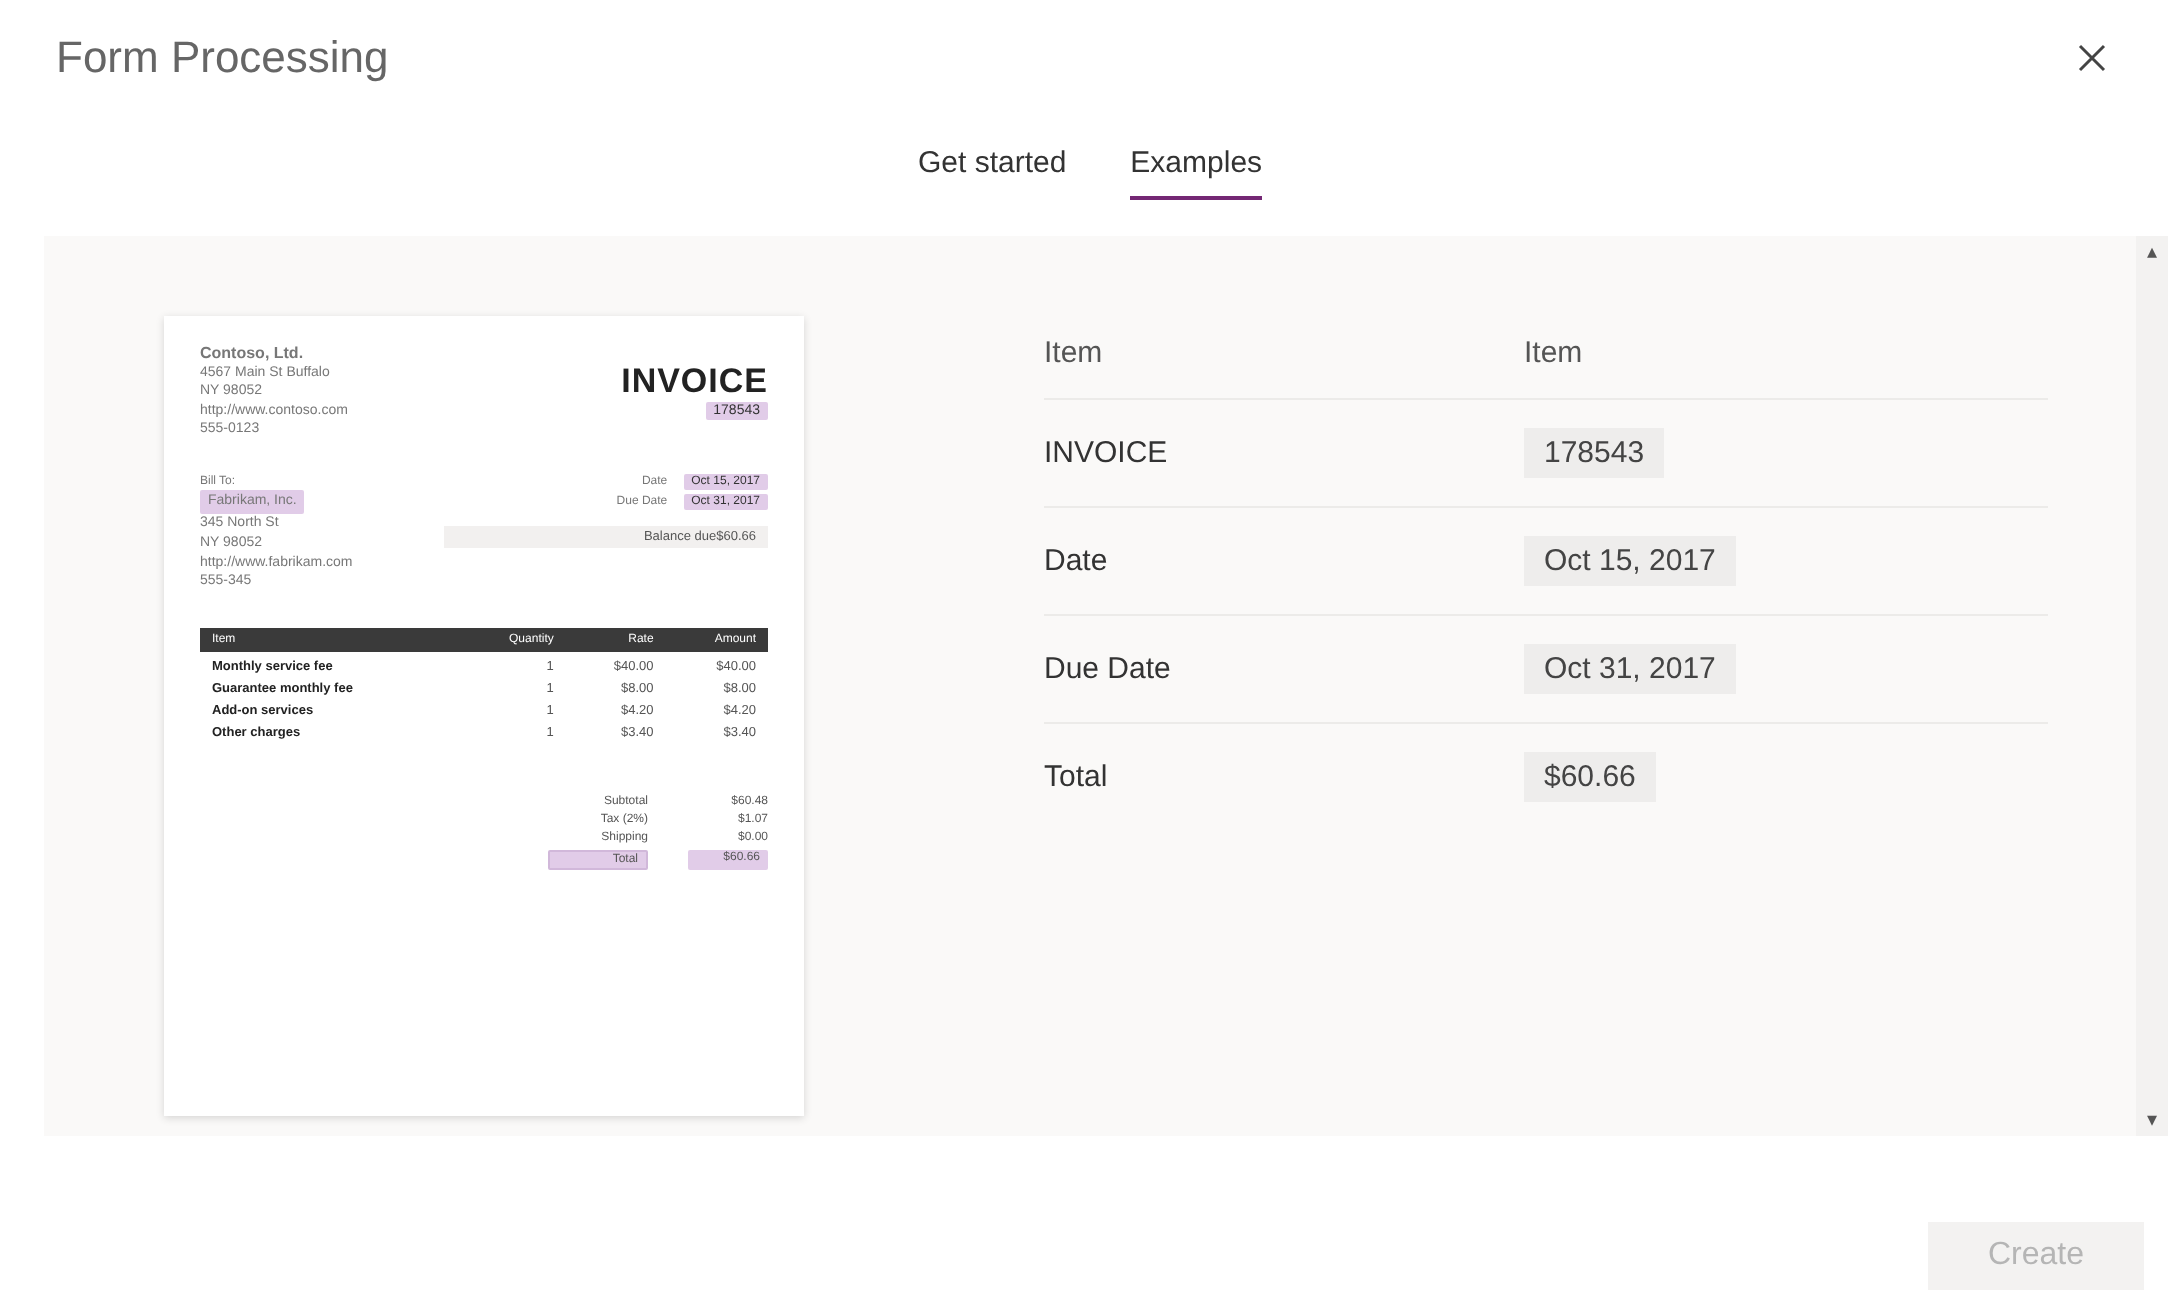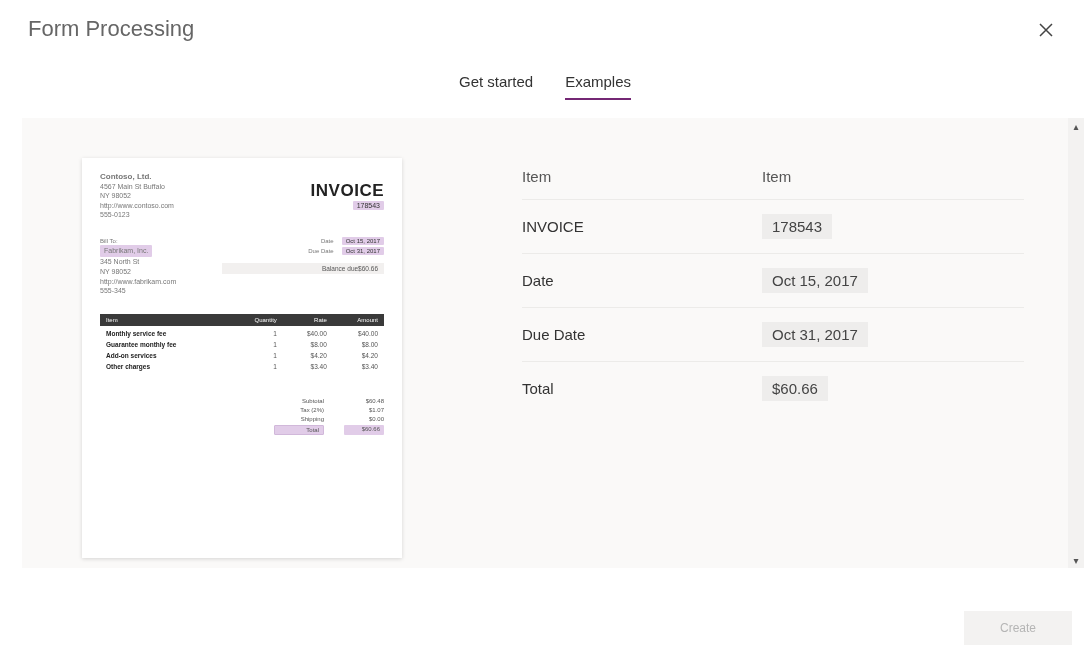--- a/index.html
+++ b/index.html
@@ -172,21 +172,21 @@
   .dlg-footer {
     position: absolute;
     right: 18px;
     bottom: 12px;
     display: flex;
     gap: 10px;
   }
   .btn {
     width: 108px;
     height: 34px;
-    font-size: 12px;
+    font-size: 16px;
     display:flex; align-items:center; justify-content:center;
     cursor:pointer;
     background:#f3f2f1;
     color:#333;
   }
   .btn.disabled { color:#b5b5b5; cursor:default;}
 </style>
 </head>
 <body>
 

